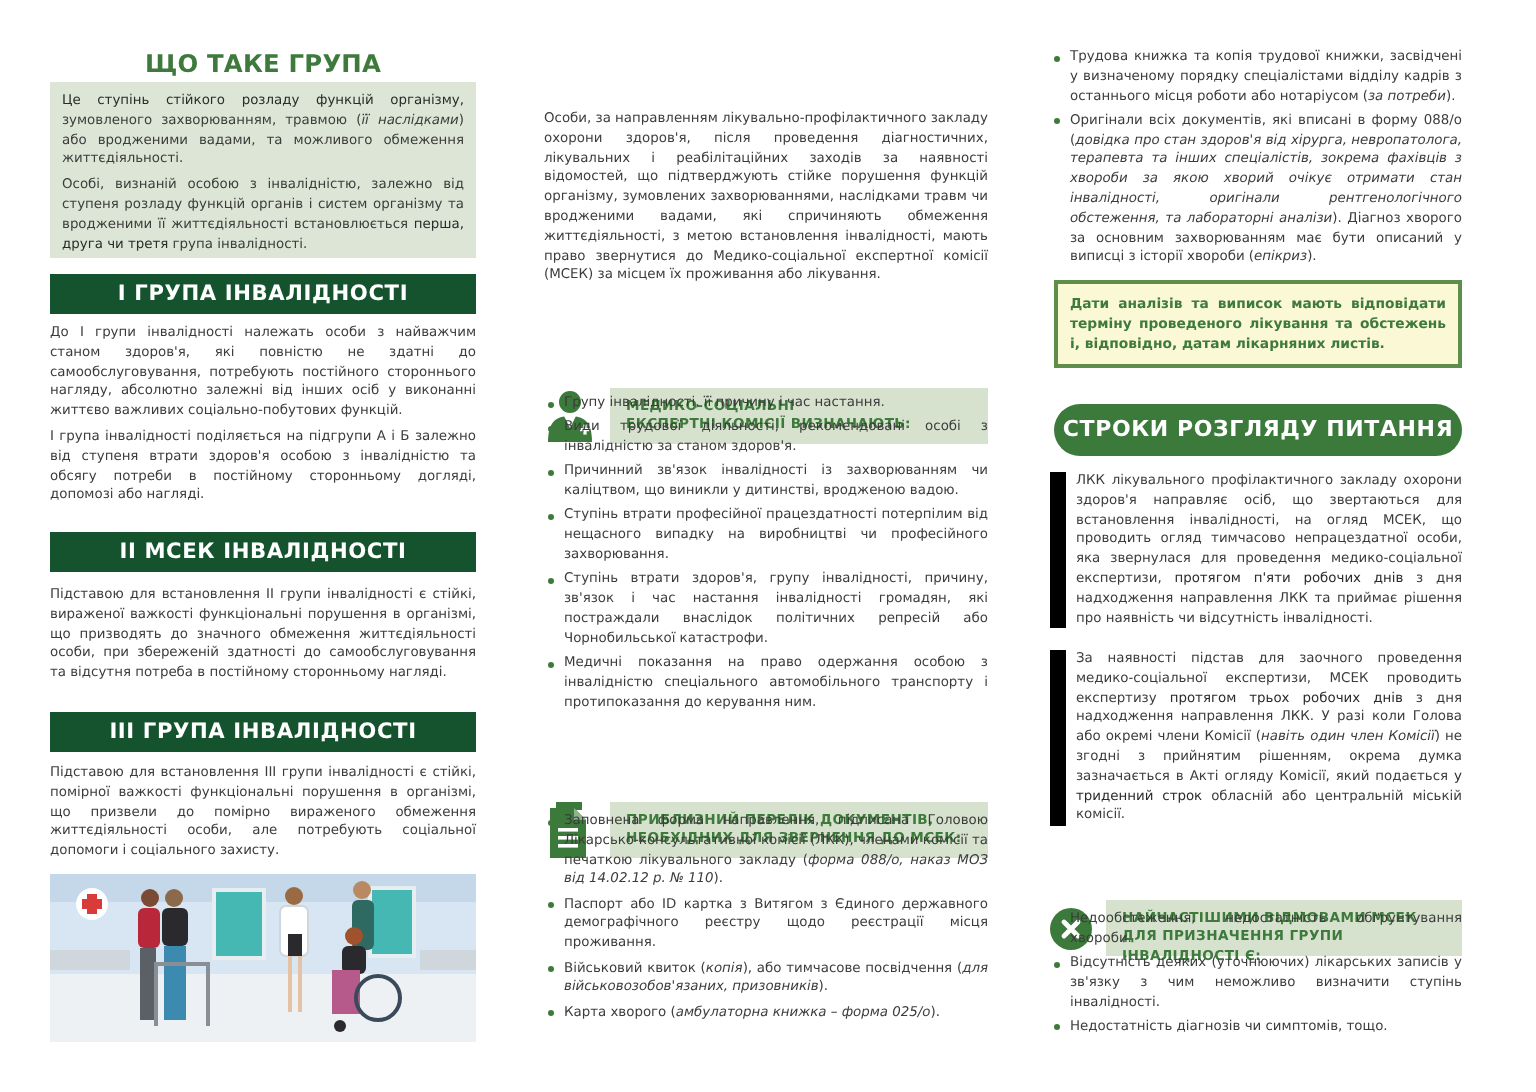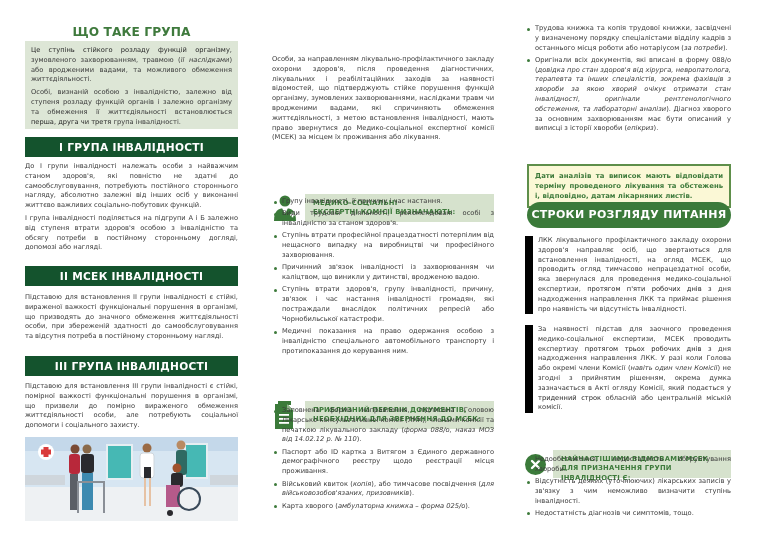--- a/index.html
+++ b/index.html
@@ -32,38 +32,38 @@
 
   .icon-head { position: absolute; left: 0; width: 222px; height: 19px; margin-top: 32px; }
   .icon-head .ico { position: absolute; left: 0; top: 0; width: 26px; height: 28px; }
   .icon-head .lbl { position: absolute; left: 33px; top: 0; right: 0; height: 28px; background: #d6e2cd;
     color: #3d7a3b; font-weight: bold; font-size: 6.8px; line-height: 9.5px; padding: 4.5px 8px; letter-spacing: 0.2px; }
 
   ul.blist { list-style: none; position: absolute; left: 0; }
   ul.blist li { position: relative; padding-left: 10px; margin-bottom: 2.5px; }
   ul.blist li::before { content: ""; position: absolute; left: 2px; top: 3.5px; width: 3px; height: 3px; border-radius: 50%; background: #3d7a3b; }
 
-  .note-box { position: absolute; top: 164px; left: 2px; width: 204px; height: 44px; background: #fbf8d6;
+  .note-box { position: absolute; top: 140px; left: 2px; width: 204px; height: 44px; background: #fbf8d6;
     border: 2px solid #5e8f4a; padding: 6px 6px; }
   .note-box p { color: #3d7a3b; font-weight: bold; font-size: 6.9px; line-height: 9.8px; }
 
   .terms-bar { position: absolute; top: 202px; left: 2px; width: 204px; height: 26px; background: #3b7a3a; color: #fff;
     font-weight: bold; font-size: 11px; text-align: center; line-height: 26px; letter-spacing: 0.3px; border-radius: 13px; }
 
   .round-icon { position: absolute; left: 0; top: 4px; width: 21px; height: 21px; border-radius: 50%; background: #3b7a3a; }
 </style>
 </head>
 <body>
 
 <div class="col c1">
   <div class="title-main">ЩО ТАКЕ ГРУПА ІНВАЛІДНОСТІ?</div>
 
   <div class="def-box">
     <p><b>Це ступінь стійкого розладу функцій організму,</b><span> зумовленого захворюванням, травмою (</span><i>її наслідками</i><span>) або вродженими вадами, та можливого обмеження життєдіяльності.</span></p>
-    <p><span>Особі, визнаній особою з інвалідністю, залежно від ступеня розладу функцій органів і залежно організму та обмеження її життєдіяльності встановлюється </span><b>перша, друга чи третя</b><span> група інвалідності.</span></p>
+    <p><span>Особі, визнаній особою з інвалідністю, залежно від ступеня розладу функцій органів і систем організму та вродженими її життєдіяльності встановлюється </span><b>перша, друга чи третя</b><span> група інвалідності.</span></p>
   </div>
 
   <div class="gbar" style="top:137px;">І ГРУПА ІНВАЛІДНОСТІ</div>
   <div class="gtext" style="top:162px;">
     <p>До І групи інвалідності належать особи з найважчим станом здоров'я, які повністю не здатні до самообслуговування, потребують постійного стороннього нагляду, абсолютно залежні від інших осіб у виконанні життєво важливих соціально-побутових функцій.</p>
     <p>І група інвалідності поділяється на підгрупи А і Б залежно від ступеня втрати здоров'я особою з інвалідністю та обсягу потреби в постійному сторонньому догляді, допомозі або нагляді.</p>
   </div>
 
   <div class="gbar" style="top:266px;">ІІ МСЕК ІНВАЛІДНОСТІ</div>
   <div class="gtext" style="top:293px;">
@@ -137,22 +137,22 @@
     </span>
     <div class="lbl">
       <div>МЕДИКО-СОЦІАЛЬНІ</div>
       <div>ЕКСПЕРТНІ КОМІСІЇ ВИЗНАЧАЮТЬ:</div>
     </div>
   </div>
 
   <ul class="blist" style="top:197px; width:222px;">
     <li>Групу інвалідності, її причину і час настання.</li>
     <li>Види трудової діяльності, рекомендовані особі з інвалідністю за станом здоров'я.</li>
+    <li>Причинний зв'язок інвалідності із захворюванням чи каліцтвом, що виникли у дитинстві, вродженою вадою.</li>
     <li>Ступінь втрати професійної працездатності потерпілим від нещасного випадку на виробництві чи професійного захворювання.</li>
-    <li>Причинний зв'язок інвалідності із захворюванням чи каліцтвом, що виникли у дитинстві, вродженою вадою.</li>
     <li>Ступінь втрати здоров'я, групу інвалідності, причину, зв'язок і час настання інвалідності громадян, які постраждали внаслідок політичних репресій або Чорнобильської катастрофи.</li>
     <li>Медичні показання на право одержання особою з інвалідністю спеціального автомобільного транспорту і протипоказання до керування ним.</li>
   </ul>
 
   <div class="icon-head" style="top:369px;">
     <span class="ico">
       <svg width="26" height="28" viewBox="0 0 26 28">
         <path d="M6 0 L19 0 L19 4 L6 4 Z" fill="#3b7a3a"></path>
         <path d="M3 3 L15 3 L21 9 L21 28 L3 28 Z" fill="#3b7a3a"></path>
         <path d="M15 3 L15 9 L21 9 Z" fill="#8fb38a"></path>

